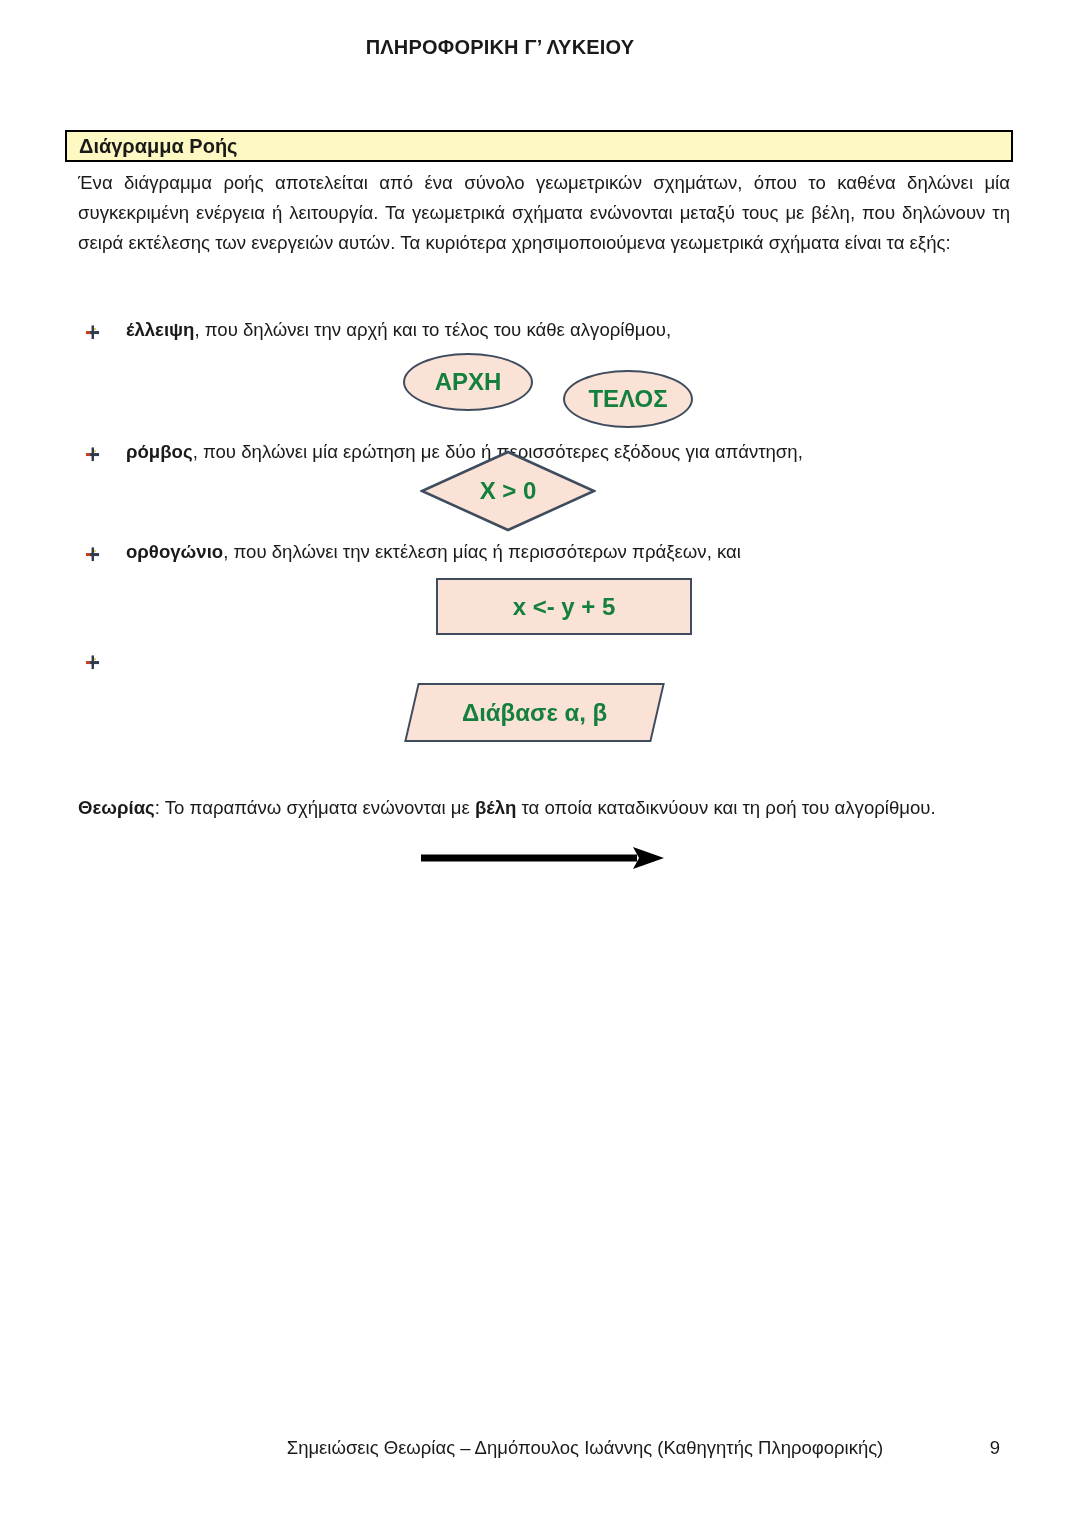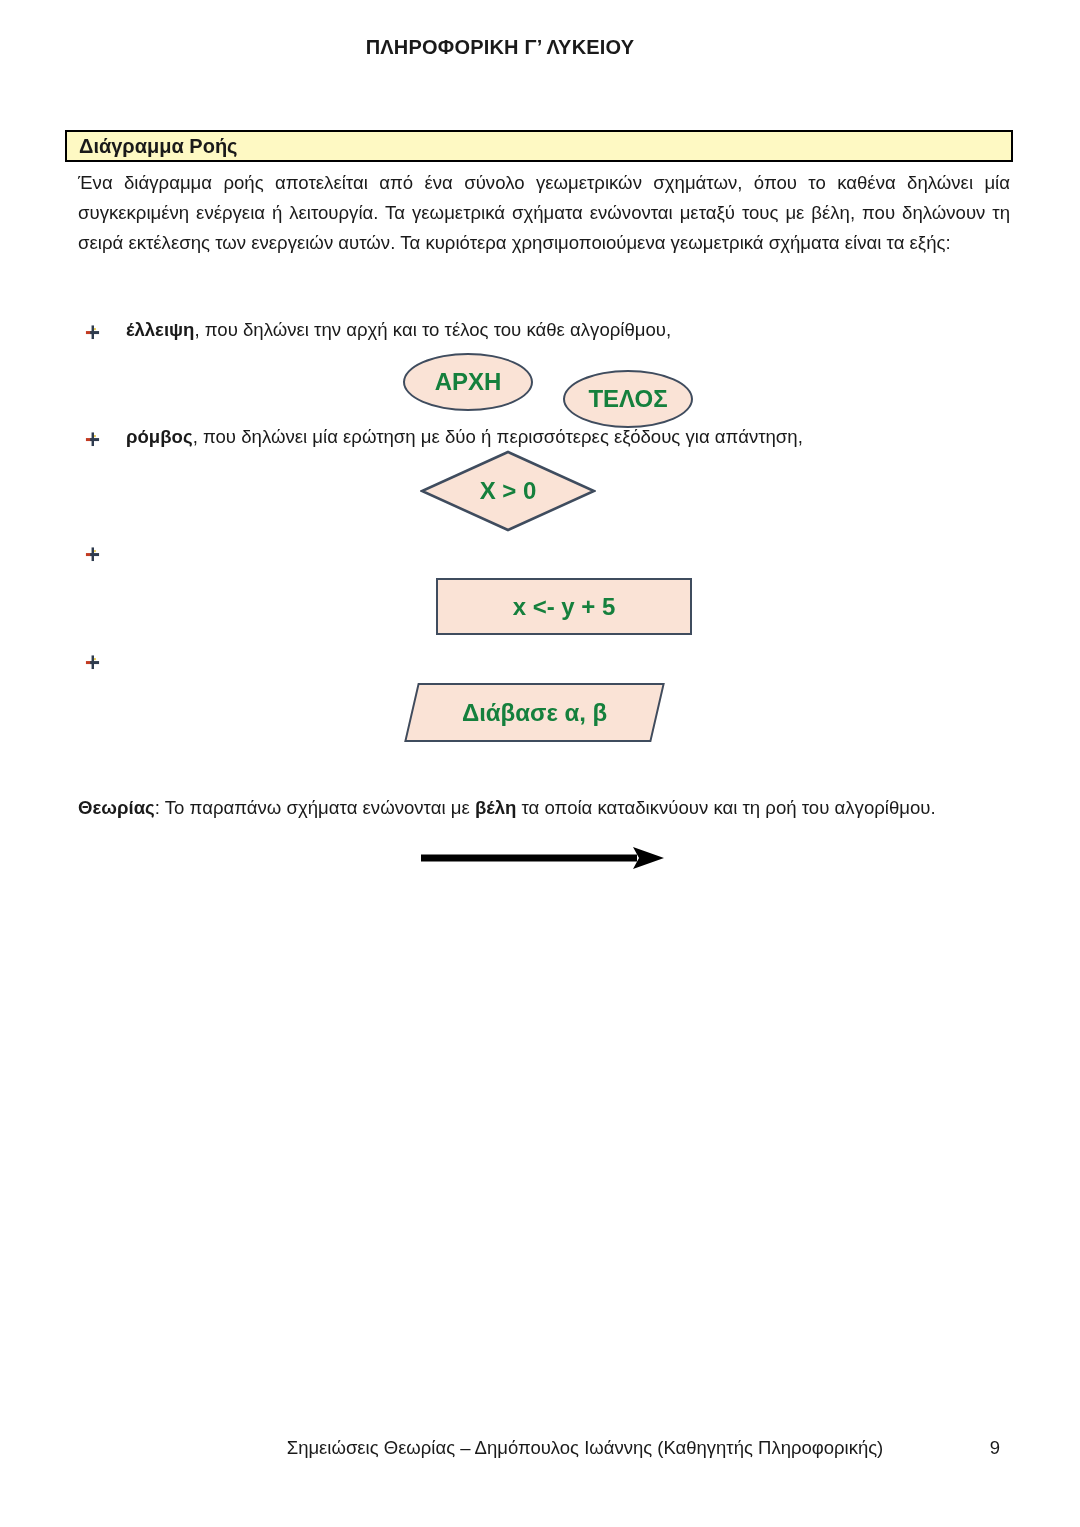--- a/index.html
+++ b/index.html
@@ -32,21 +32,21 @@
   .intro {
     left: 78px; top: 168px; width: 932px;
     font-size: 18.6px; line-height: 30px;
     text-align: justify;
   }
 
   
   .bullet-row { left: 85px; width: 925px; display: flex; align-items: flex-start; gap: 26px; font-size: 18.6px; line-height: 26px; }
   .bullet-row .pin { flex: 0 0 auto; margin-top: 4px; }
   .bullet-1 { top: 317px; }
-  .bullet-2 { top: 424px; }
+  .bullet-2 { top: 439px; }
   .bullet-3 { top: 539px; }
   .bullet-4 { top: 647px; }
   .term { font-weight: bold; }
 
   
   .shape-fill { background: #fae3d6; }
   .shape-label { font-weight: bold; font-size: 24px; color: #15803d; text-align: right; }
 
   .ellipse {
     height: 58px; width: 130px; border-radius: 50%;
@@ -150,20 +150,21 @@
 
 <div class="abs bullet-row bullet-3">
   <span class="pin">
     <svg width="15" height="16" viewBox="0 0 16 16" aria-hidden="true">
       <rect x="1" y="7" width="6" height="3.2" fill="#c23b22"></rect>
       <rect x="5.5" y="7" width="9.5" height="3.2" fill="#2e3b4e"></rect>
       <rect x="7" y="1" width="2.6" height="14.5" fill="#2e3b4e"></rect>
       <rect x="9.6" y="3.8" width="2" height="2.2" fill="#e7c84f"></rect>
     </svg>
   </span>
+  <span><span class="term">ορθογώνιο</span><span>, που δηλώνει την εκτέλεση μίας ή περισσότερων πράξεων, και</span></span>
 </div>
 
 <div class="abs process-rect shape-fill">
   <span class="shape-label">x &lt;- y + 5</span>
 </div>
 
 <div class="abs bullet-row bullet-4">
   <span class="pin">
     <svg width="15" height="16" viewBox="0 0 16 16" aria-hidden="true">
       <rect x="1" y="7" width="6" height="3.2" fill="#c23b22"></rect>

